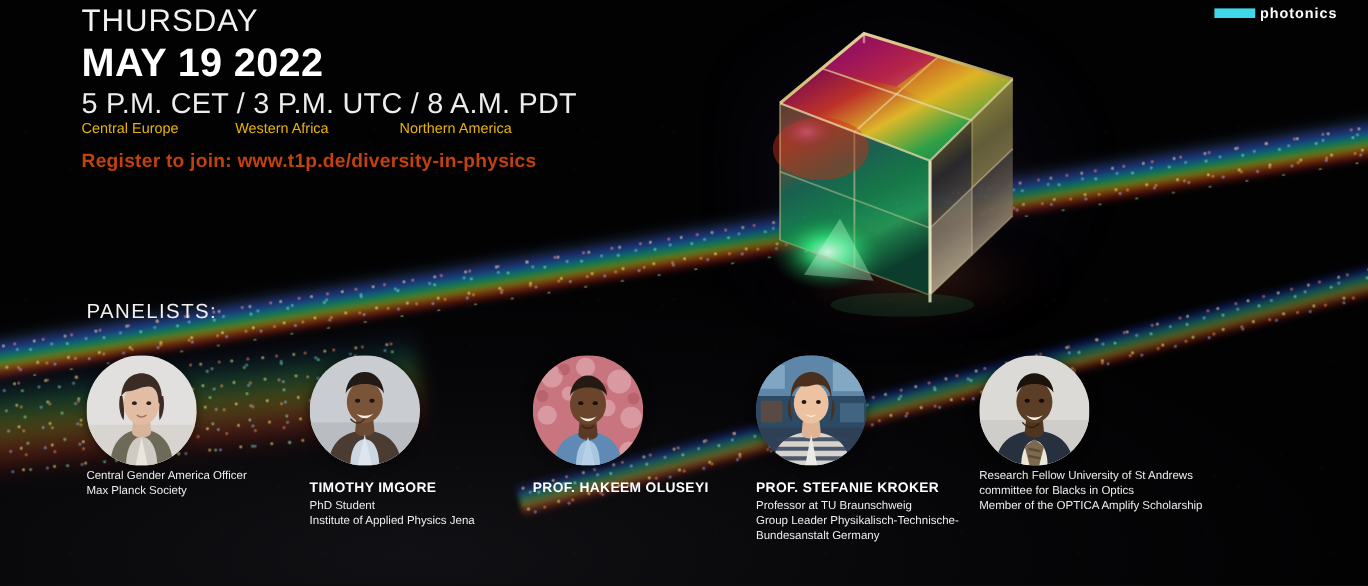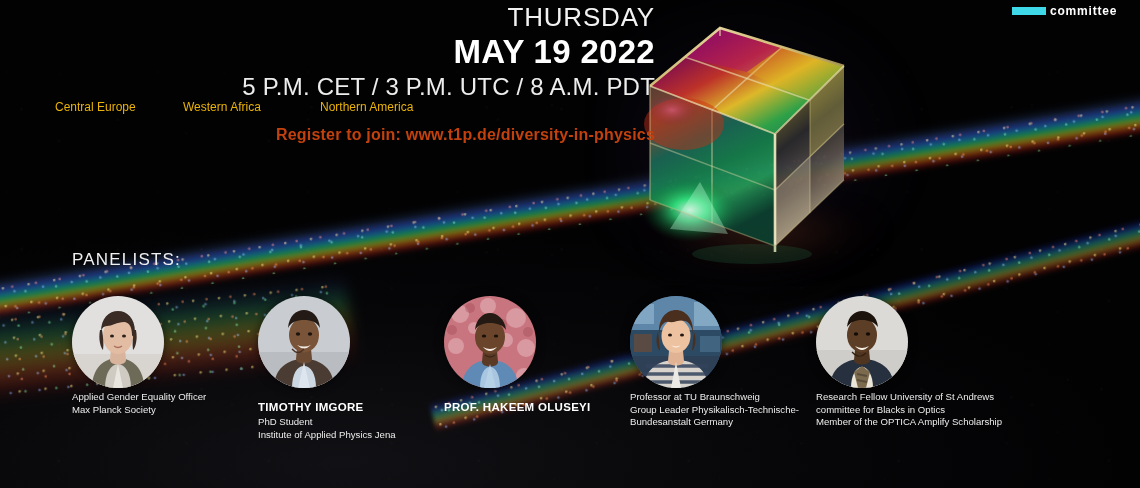--- a/index.html
+++ b/index.html
@@ -140,23 +140,22 @@
   .cube {
     position:absolute;
     left:0; top:0;
     width:260px; height:250px;
   }
   .cube svg { display:block; }
 
   
   .headline-block {
     position:absolute;
-    left:55px; top:2px;
+    left:68px; top:2px;
     width:600px;
-    text-align:right;
   }
   .t-thursday {
     font-size:26px; line-height:30px;
     font-weight:300; letter-spacing:.8px;
     color:#f2f2f2;
   }
   .t-date {
     font-size:33px; line-height:38px;
     font-weight:700; letter-spacing:.3px;
     color:#ffffff;
@@ -368,21 +367,21 @@
     <div class="t-register">Register to join: www.t1p.de/diversity-in-physics</div>
   </div>
 
   <div class="logo">
     <div class="logo-row">
 
       <div class="logo-word logo-word-1">of</div>
     </div>
     <div class="logo-row">
       <div class="logo-bar logo-bar-2"></div>
-      <div class="logo-word logo-word-2">committee</div>
+      <div class="logo-word logo-word-2">photonics</div>
     </div>
   </div>
 
   <div class="panelists-label">PANELISTS:</div>
 
   <div class="panel-row">
 
     <div class="panelist" style="left:72px;">
       <div class="avatar">
         <svg width="92" height="92" viewBox="0 0 92 92">
@@ -395,21 +394,21 @@
           <path d="M29 36c0-14 8-21 17-21s17 7 17 21c0 4-2 6-3 3 0-8-3-13-8-13-7 0-12 4-17 4-4 0-6 4-6 6z" fill="#3a2b24"></path>
           <path d="M28 34c-2 10 1 18 3 20 1-6 0-14-1-20z" fill="#3a2b24"></path>
           <path d="M64 34c2 10-1 18-3 20-1-6 0-14 1-20z" fill="#3a2b24"></path>
           <ellipse cx="40" cy="40" rx="2" ry="1.6" fill="#2b211b"></ellipse>
           <ellipse cx="52" cy="40" rx="2" ry="1.6" fill="#2b211b"></ellipse>
           <path d="M42 50q4 3 8 0" stroke="#a8705c" stroke-width="1.4" fill="none"></path>
           <path d="M46 68l-5 24h10z" fill="#e9e6e0"></path>
         </svg>
       </div>
       <div class="p-lines">
-        <div class="p-line">Applied Gender Equality Officer</div>
+        <div class="p-line">Central Gender America Officer</div>
         <div class="p-line">Max Planck Society</div>
       </div>
     </div>
 
     <div class="panelist" style="left:258px;">
       <div class="avatar">
         <svg width="92" height="92" viewBox="0 0 92 92">
           <rect width="92" height="92" fill="#c9ccd0"></rect>
           <rect y="56" width="92" height="36" fill="#b9bdc2"></rect>
           <path d="M16 92c0-19 13-29 30-29s30 10 30 29z" fill="#4b3c33"></path>
@@ -487,20 +486,21 @@
           <ellipse cx="46" cy="40" rx="14.5" ry="17" fill="#edc2a1"></ellipse>
           <path d="M29 38c-1-16 8-24 17-24s18 8 17 24c-1-8-4-12-8-13-6-2-10 2-16 1-5-1-9 4-10 12z" fill="#4a2f1f"></path>
           <path d="M28 36c-3 8-1 16 2 19-1-7-1-13-2-19z" fill="#4a2f1f"></path>
           <path d="M64 36c3 8 1 16-2 19 1-7 1-13 2-19z" fill="#4a2f1f"></path>
           <ellipse cx="40" cy="39" rx="2" ry="1.6" fill="#221610"></ellipse>
           <ellipse cx="52" cy="39" rx="2" ry="1.6" fill="#221610"></ellipse>
           <path d="M41 49q5 5 10 0q-5 3-10 0z" fill="#fff6ec"></path>
           <path d="M46 66l-5 26h10z" fill="#eceae5"></path>
         </svg>
       </div>
+      <div class="p-name">PROF. STEFANIE KROKER</div>
       <div class="p-lines">
         <div class="p-line">Professor at TU Braunschweig</div>
         <div class="p-line">Group Leader Physikalisch-Technische-</div>
         <div class="p-line">Bundesanstalt Germany</div>
       </div>
     </div>
 
     <div class="panelist" style="left:816px;">
       <div class="avatar">
         <svg width="92" height="92" viewBox="0 0 92 92">

